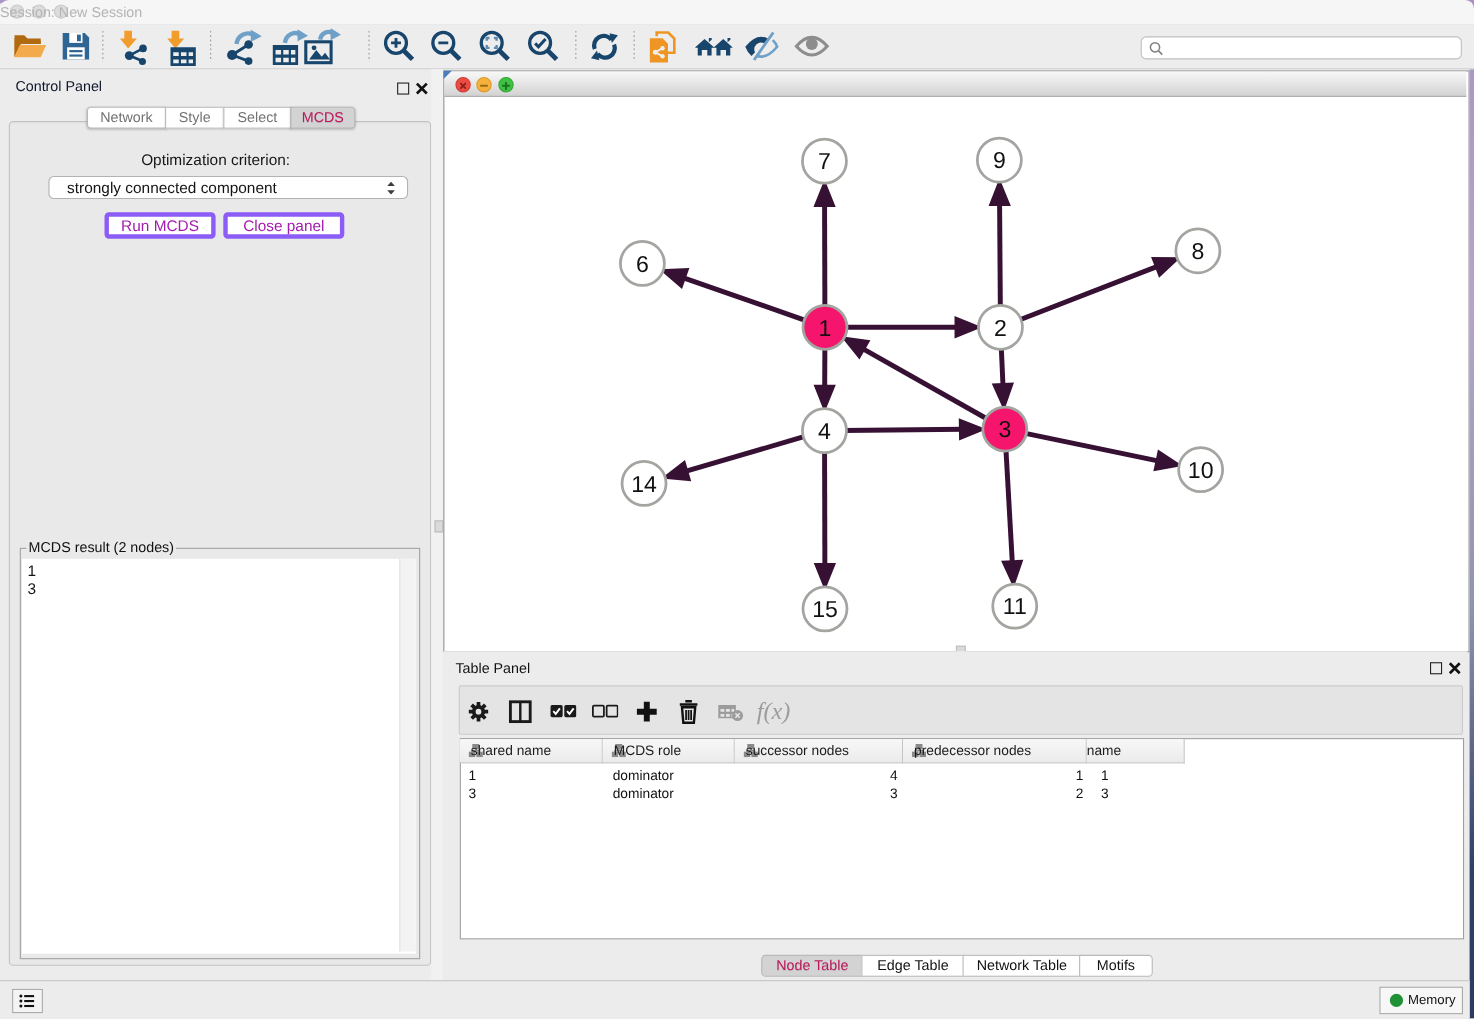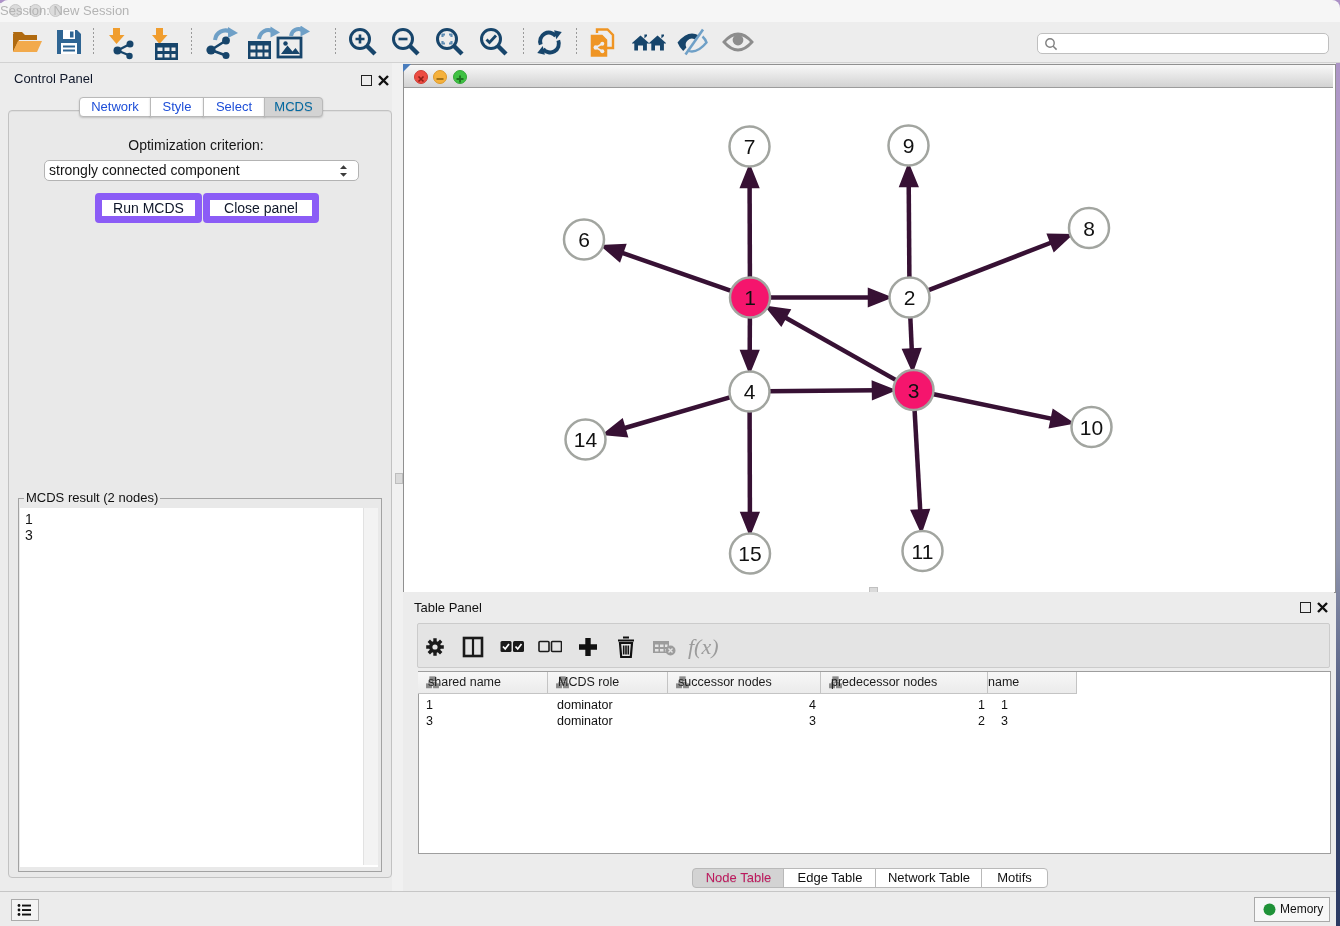--- a/index.html
+++ b/index.html
@@ -20,28 +20,28 @@
 #toolbar{left:0;top:22px;right:0;height:40px;background:#ededed;border-bottom:1px solid #d2d2d2;}
 .tsep{top:6px;width:1px;height:28px;background-image:linear-gradient(#9a9a9a 40%,rgba(0,0,0,0) 0%);
   background-size:1px 4px;}
 .ticon{top:4px;}
 #searchbox{left:1037px;top:11px;width:290px;height:19px;background:#fff;
   border:1px solid #bfbfbf;border-radius:5px;}
 
 #cp-title{left:14px;top:71px;font-size:13px;color:#0f172a;}
 .winbtn-sq{width:9px;height:9px;border:1.6px solid #222;}
 .tab{position:absolute;top:97px;height:18px;background:#fff;border:1px solid #b9b9b9;
-  font-size:13px;text-align:center;color:#1d4ed8;line-height:18px;z-index:3;box-shadow:0 1px 2px rgba(0,0,0,0.18);}
+  font-size:13px;text-align:center;color:#737373;line-height:18px;z-index:3;box-shadow:0 1px 2px rgba(0,0,0,0.18);}
 #cp-box{left:8px;top:110px;width:382px;height:766px;border:1px solid #c2c2c2;
   background:#e9e9e9;border-radius:4px;box-shadow:inset 0 1px 0 #dedede;}
 #opt-label{left:0;top:137px;width:392px;text-align:center;font-size:14px;color:#161616;}
 #cp-select{left:44px;top:160px;width:309px;height:19px;background:#fff;border:1px solid #b3b3b3;
-  border-radius:5px;font-size:14px;color:#141414;line-height:19px;padding-left:4px;}
-.cp-btn{position:absolute;top:193px;height:16px;background:#fff;border:7px solid #8b5cf6;
-  border-radius:4px;font-size:14px;color:#0f172a;text-align:center;line-height:16px;}
+  border-radius:5px;font-size:14px;color:#141414;line-height:19px;padding-left:16px;}
+.cp-btn{position:absolute;top:193px;height:16px;background:#fff;border:4px solid #8b5cf6;
+  border-radius:4px;font-size:14px;color:#a21caf;text-align:center;line-height:16px;}
 #mcds-group{left:18px;top:498px;width:362px;height:372px;border:1px solid #a2a2a2;}
 #mcds-legend{left:24px;top:490px;font-size:13px;color:#111;background:#eaeaea;padding:0 2px;}
 #mcds-white{left:20px;top:508px;width:358px;height:359px;background:#fff;font-size:14px;color:#141414;}
 #mcds-scroll{left:363px;top:508px;width:14px;height:357px;background:#f3f3f3;border-left:1px solid #e2e2e2;}
 
 #vsplit{left:392px;top:63px;width:11px;height:828px;background:#f1f1f1;}
 #vsplit-grip{left:395px;top:473px;width:6px;height:9px;background:#dadada;border:1px solid #bdbdbd;}
 
 #netframe{left:403px;top:64px;width:931px;height:527px;border:1px solid #909090;background:#fff;}
 #net-titlebar{left:0;top:0;width:929px;height:22px;
@@ -210,21 +210,21 @@
 </div>
 
 <div id="cp-title" class="abs">Control Panel</div>
 <div class="winbtn-sq abs" style="left:361px;top:75px;"></div>
 <svg class="abs" style="left:377px;top:74px" width="13" height="13" viewBox="0 0 13 13">
   <path d="M2 2 L11 11 M11 2 L2 11" stroke="#111" stroke-width="2.4"></path>
 </svg>
 <div class="tab" style="left:79px;width:70px;border-radius:4px 0 0 4px;">Network</div>
 <div class="tab" style="left:150px;width:52px;">Style</div>
 <div class="tab" style="left:203px;width:60px;">Select</div>
-<div class="tab" style="left:264px;width:57px;border-radius:0 4px 4px 0;background:#d3d3d3;color:#0369a1;text-shadow:0 1px 0 #bdbdbd;">MCDS</div>
+<div class="tab" style="left:264px;width:57px;border-radius:0 4px 4px 0;background:#d3d3d3;color:#be185d;text-shadow:0 1px 0 #bdbdbd;">MCDS</div>
 <div id="cp-box" class="abs"></div>
 <div id="opt-label" class="abs">Optimization criterion:</div>
 <div id="cp-select" class="abs">strongly connected component
   <svg class="abs" style="right:9px;top:3px" width="11" height="14" viewBox="0 0 11 14">
     <path d="M2 5 L5.5 1.2 L9 5 z M2 9 L5.5 12.8 L9 9 z" fill="#3c3c3c"></path>
   </svg>
 </div>
 <div class="cp-btn" style="left:95px;width:93px;">Run MCDS</div>
 <div class="cp-btn" style="left:203px;width:102px;">Close panel</div>
 <div id="mcds-group" class="abs"></div>

